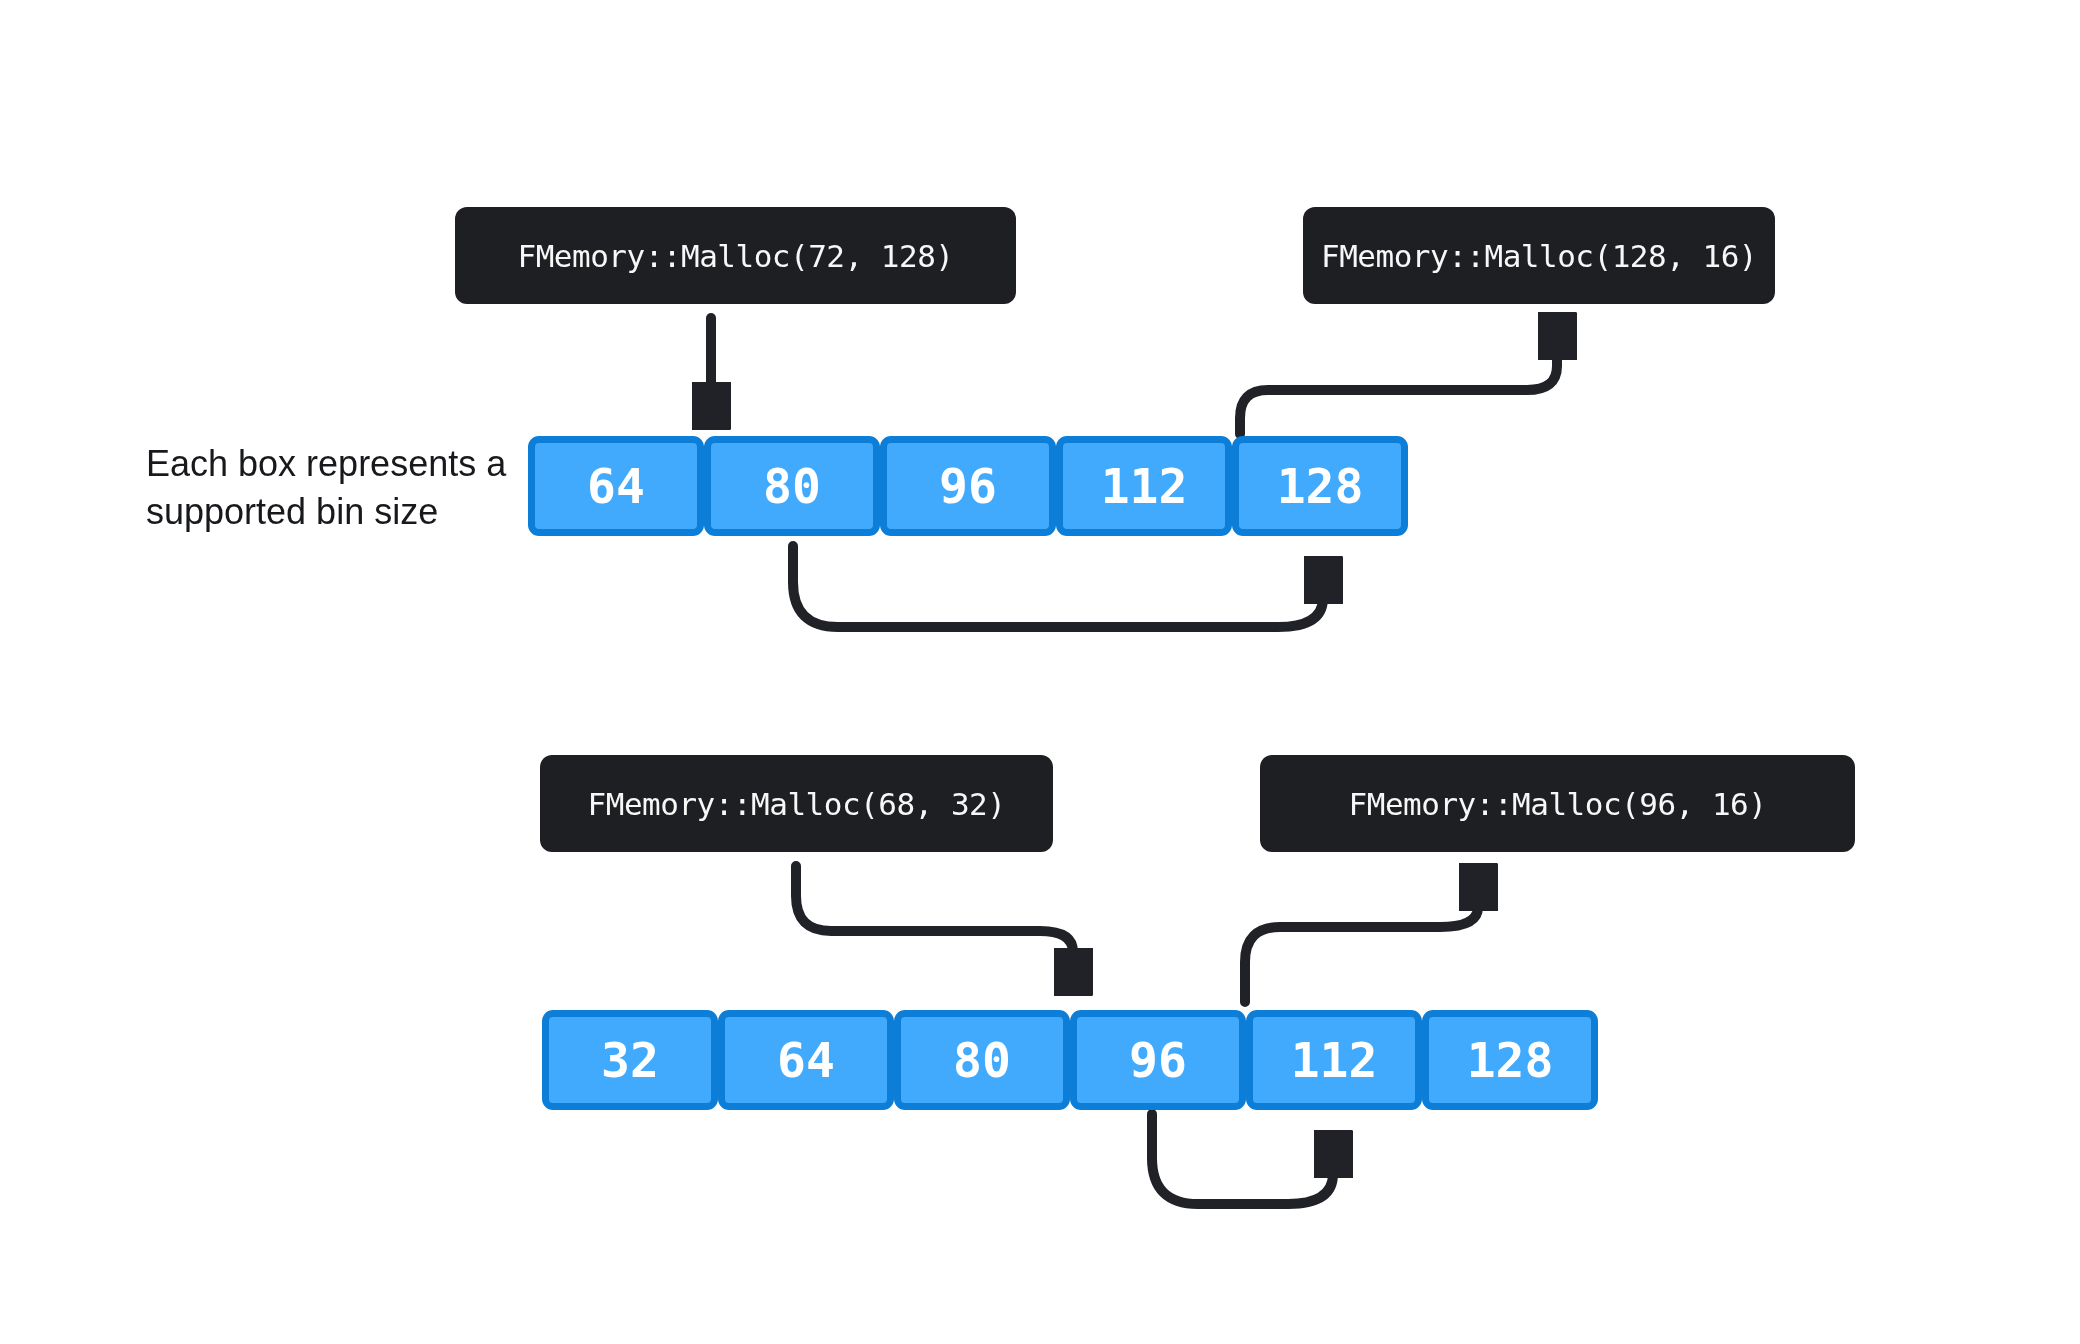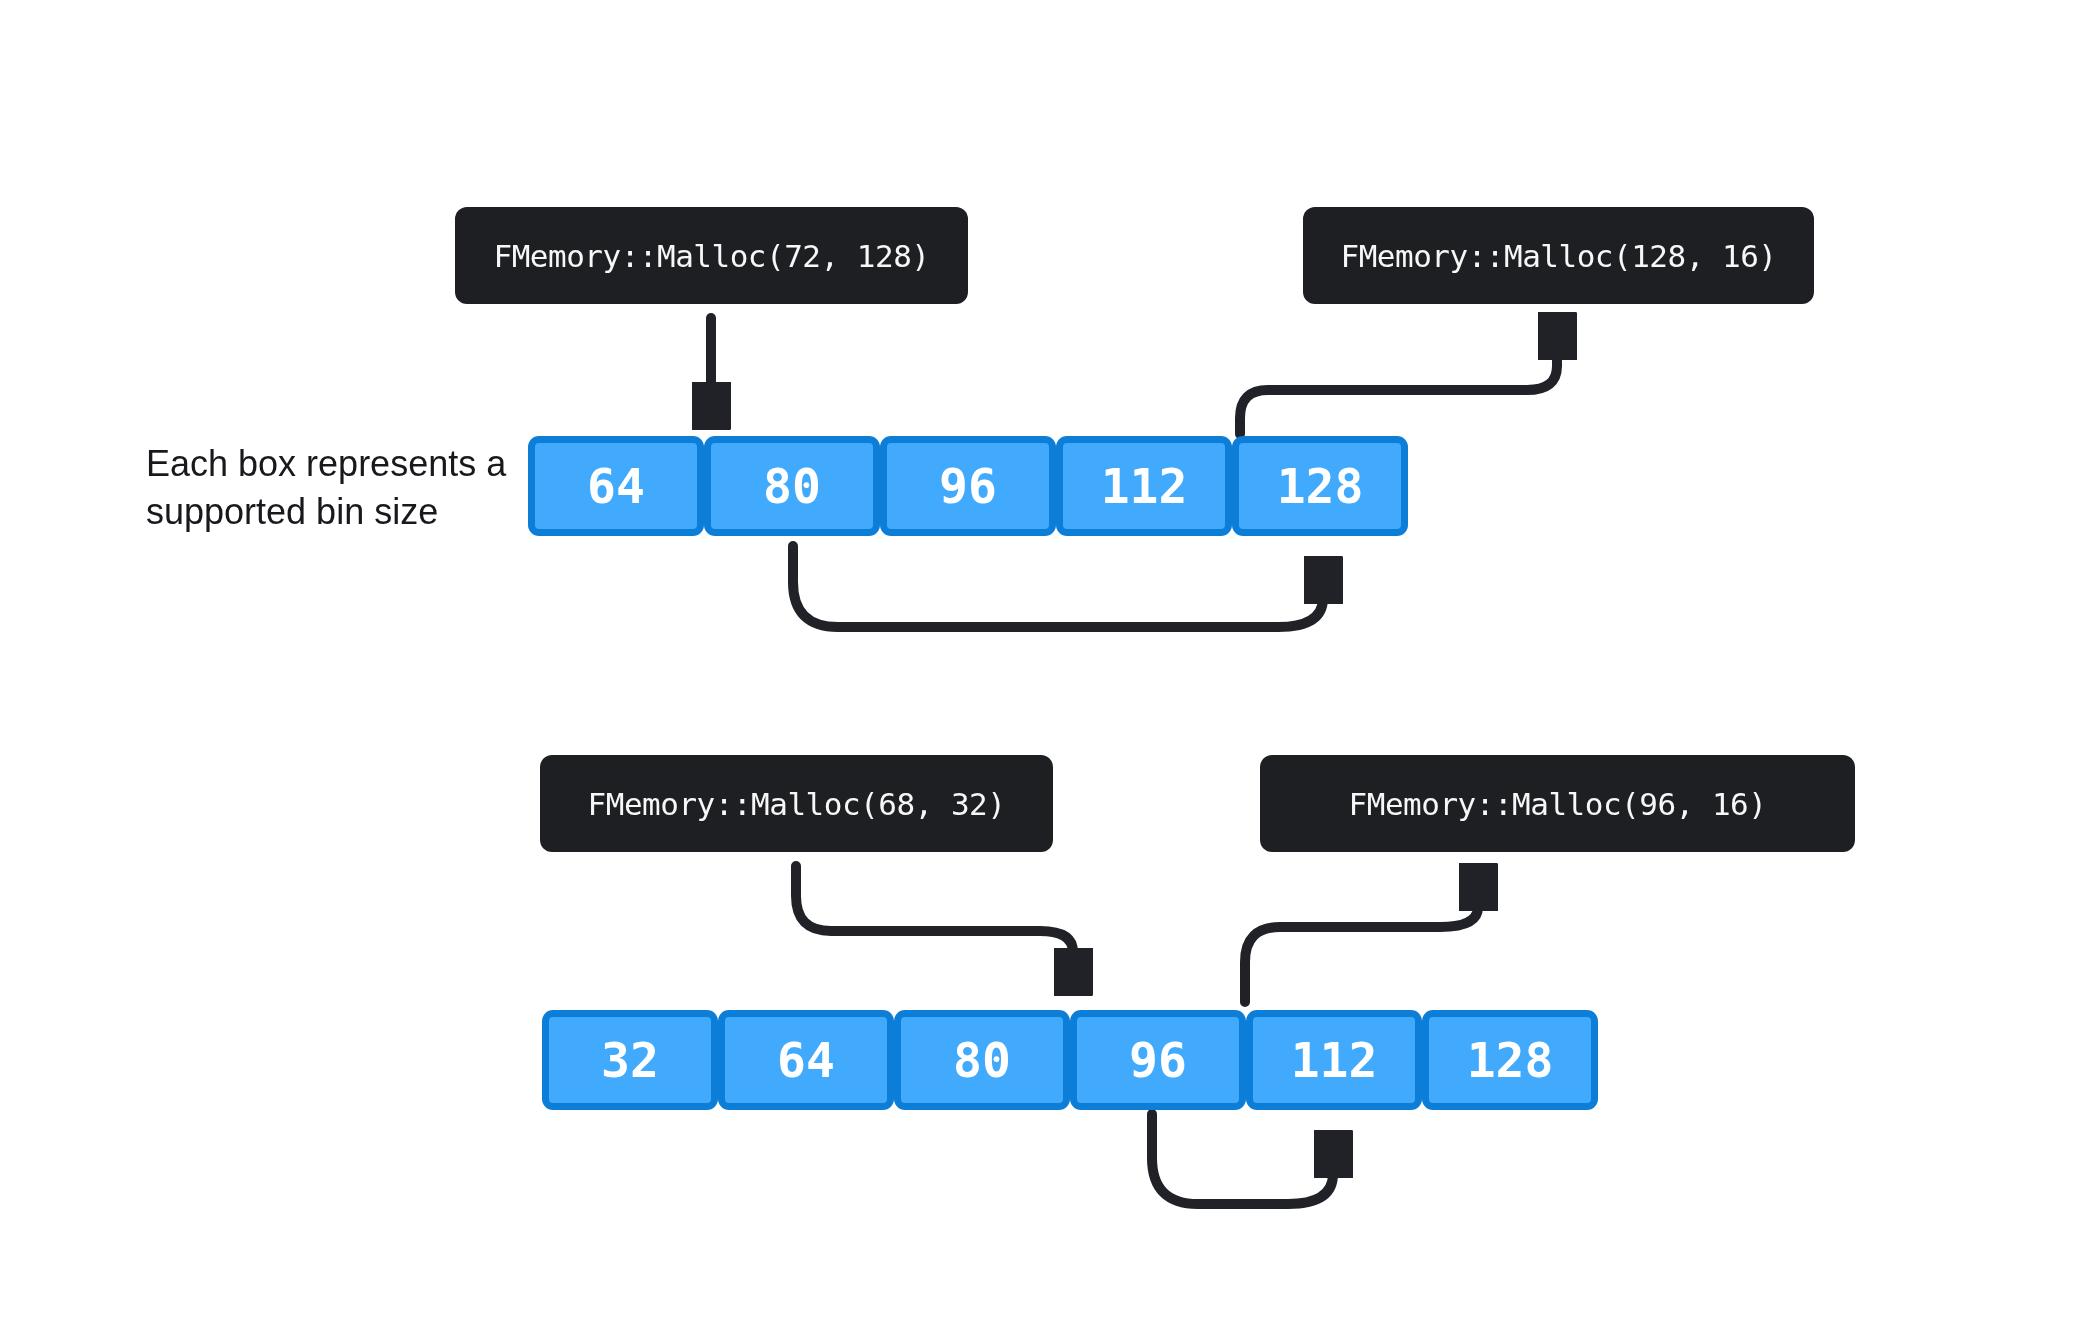--- a/index.html
+++ b/index.html
@@ -68,23 +68,23 @@
       </marker>
     </defs>
     <path d="M 711 318 V 390" marker-end="url(#ah)"></path>
     <path d="M 1240 434 V 418 Q 1240 390 1268 390 H 1527 Q 1557 390 1557 366 V 352" marker-end="url(#ah)"></path>
     <path d="M 793 546 V 582 Q 793 627 838 627 H 1278 Q 1323 627 1323 598 V 596" marker-end="url(#ah)"></path>
     <path d="M 796 866 V 896 Q 796 931 831 931 H 1040 Q 1073 931 1073 952 V 956" marker-end="url(#ah)"></path>
     <path d="M 1245 1002 V 962 Q 1245 927 1280 927 H 1440 Q 1478 927 1478 907 V 903" marker-end="url(#ah)"></path>
     <path d="M 1152 1114 V 1158 Q 1152 1204 1198 1204 H 1288 Q 1333 1204 1333 1174 V 1170" marker-end="url(#ah)"></path>
   </svg>
 
-  <div class="callout" style="left:455px;top:207px;width:513px;">FMemory::Malloc(72, 128)</div>
+  <div class="callout" style="left:455px;top:207px;width:561px;">FMemory::Malloc(72, 128)</div>
 
-  <div class="callout" style="left:1303px;top:207px;width:511px;">FMemory::Malloc(128, 16)</div>
+  <div class="callout" style="left:1303px;top:207px;width:472px;">FMemory::Malloc(128, 16)</div>
 
   <div class="note" style="left:146px;top:440px;">
     <div>Each box represents a</div>
     <div>supported bin size</div>
   </div>
 
   <div class="bin-row" style="left:528px;top:436px;">
     <div class="bin">64</div>
     <div class="bin">80</div>
     <div class="bin">96</div>

